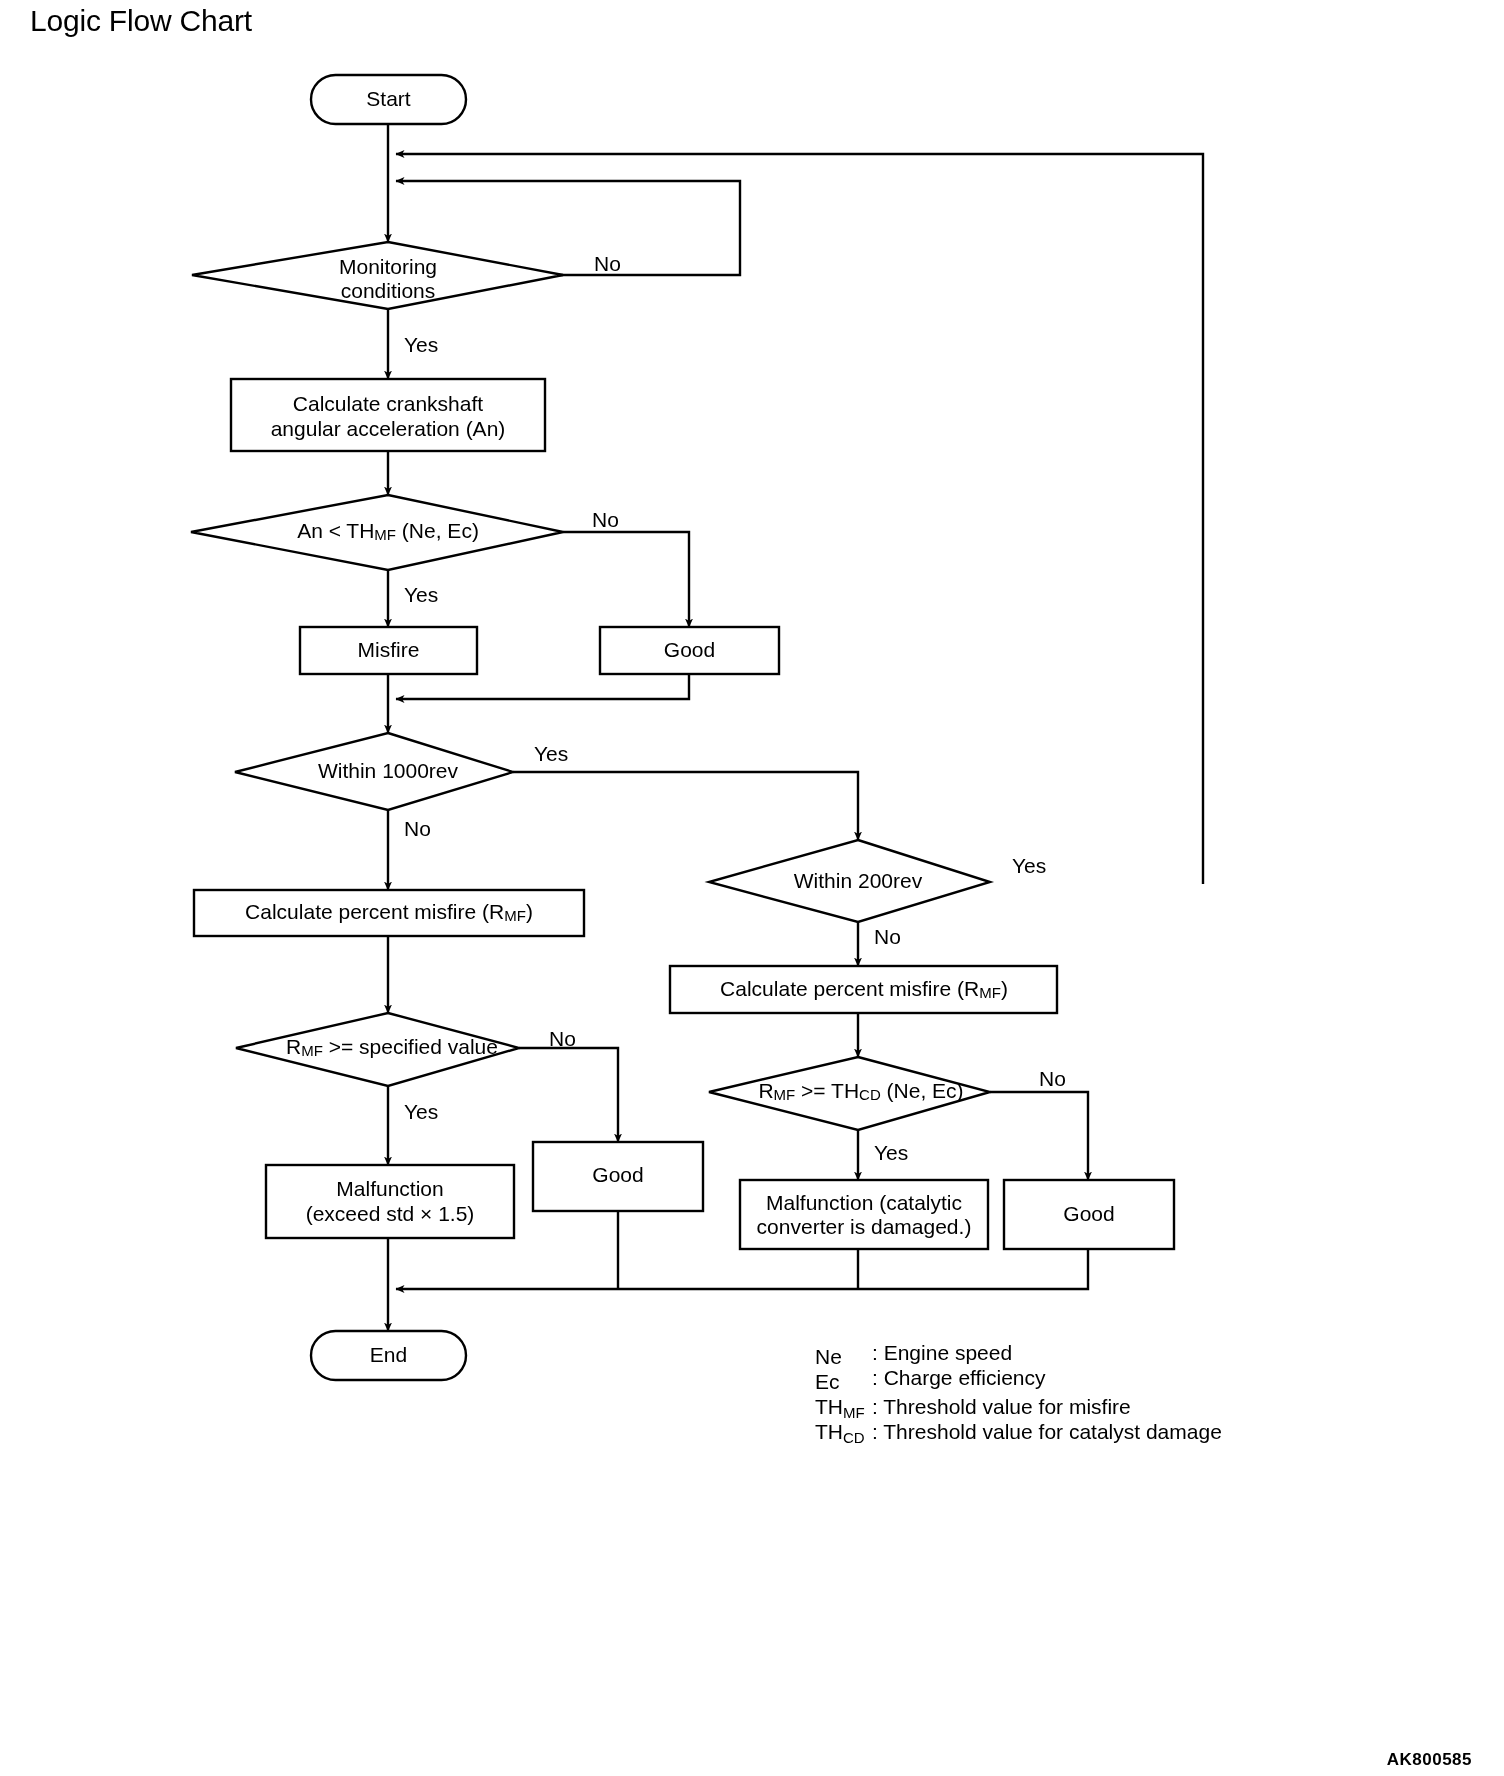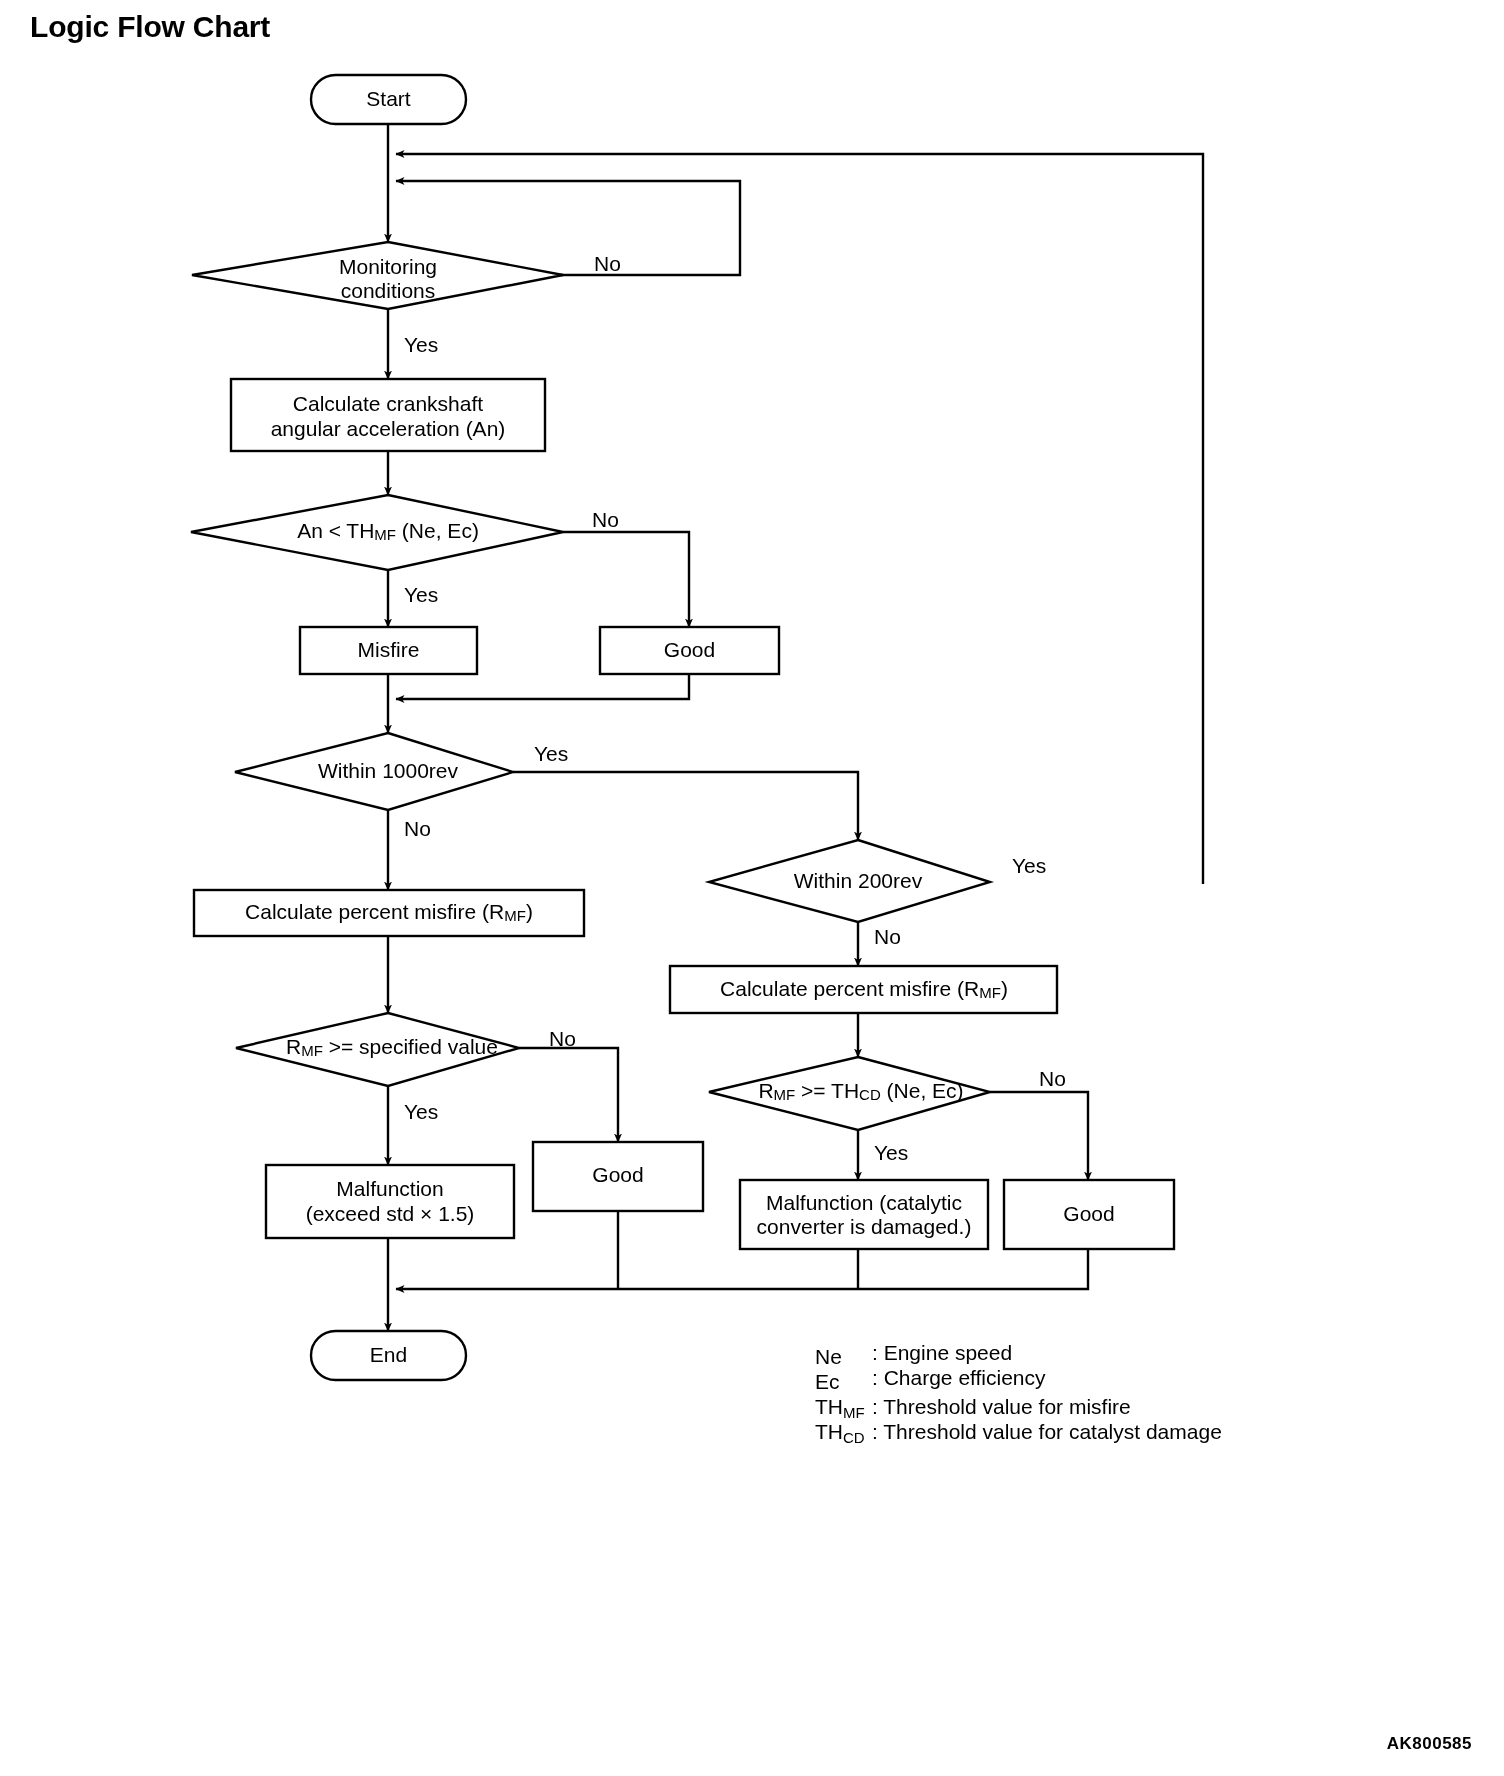--- a/index.html
+++ b/index.html
@@ -14,23 +14,23 @@
   #page {
     position: relative;
     width: 1504px;
     height: 1776px;
     background: #ffffff;
     overflow: hidden;
   }
   #chart-title {
     position: absolute;
     left: 30px;
-    top: 10px;
+    top: 4px;
     font-size: 30px;
-    font-weight: bold;
+    font-weight: normal;
     letter-spacing: -0.2px;
     white-space: nowrap;
   }
   #flow-svg {
     position: absolute;
     left: 0;
     top: 0;
     width: 1504px;
     height: 1776px;
   }
@@ -60,21 +60,21 @@
     fill: none;
   }
   .legend-line {
     font-family: "Liberation Sans", sans-serif;
     font-size: 21px;
     fill: #000000;
   }
   #doc-code {
     position: absolute;
     right: 32px;
-    bottom: 22px;
+    bottom: 6px;
     font-size: 17px;
     font-weight: bold;
     letter-spacing: 0.5px;
   }
 </style>
 </head>
 <body>
 
 <div id="page">
 

